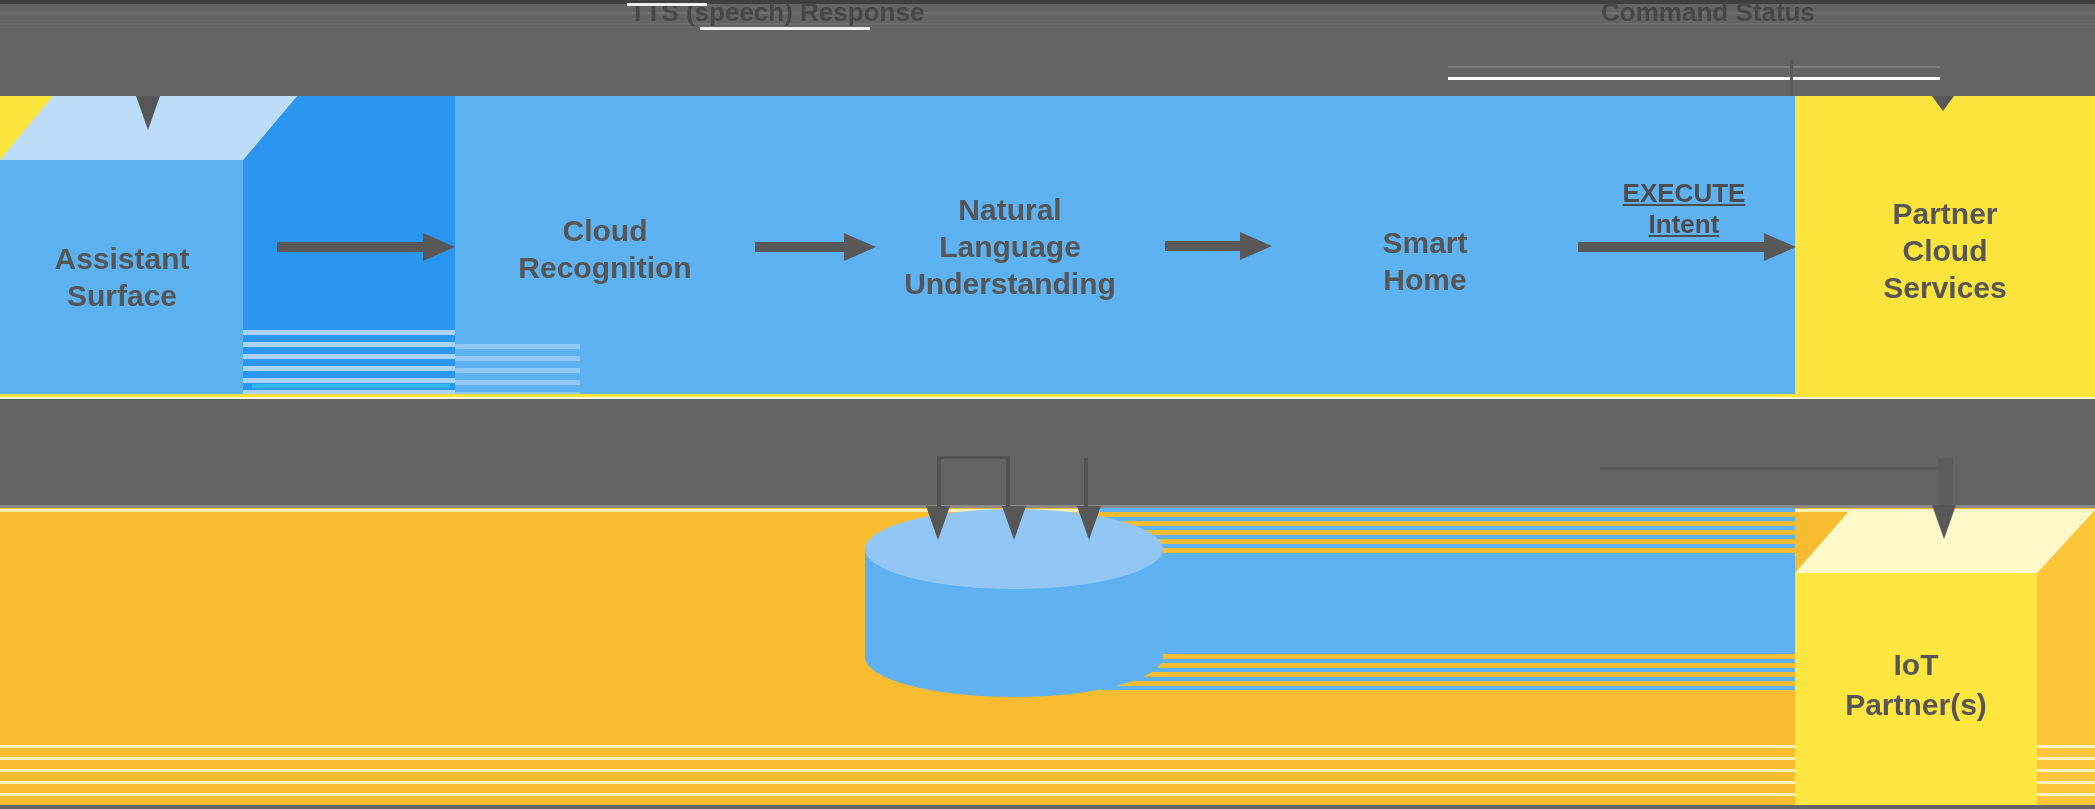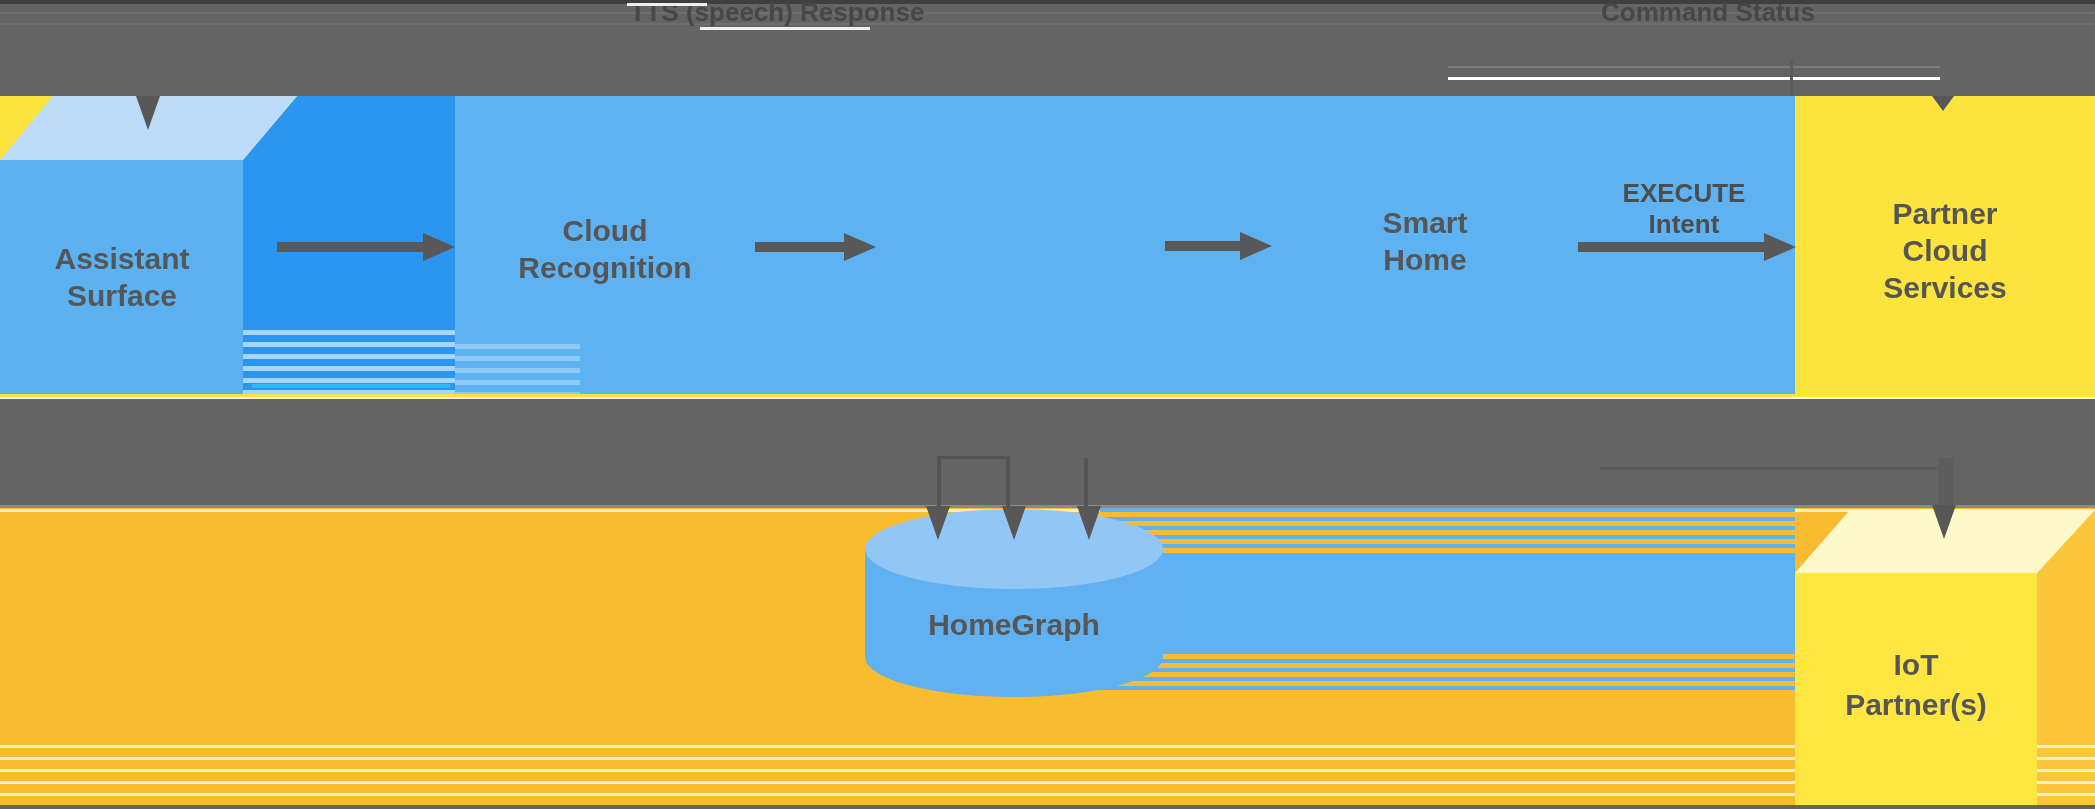--- a/index.html
+++ b/index.html
@@ -77,28 +77,31 @@
 
   <div class="shaft" style="left:277px;top:242px;width:146px;"></div>
   <div class="head-right" style="left:423px;top:233px;"></div>
 
   <div class="lbl" style="left:455px;top:212px;width:300px;">Cloud
 Recognition</div>
 
   <div class="shaft" style="left:755px;top:242px;width:90px;"></div>
   <div class="head-right" style="left:844px;top:233px;"></div>
 
+  <div class="lbl" style="left:860px;top:191px;width:300px;">Natural
+Language
+Understanding</div>
 
   <div class="shaft" style="left:1165px;top:241px;width:76px;"></div>
   <div class="head-right" style="left:1240px;top:232px;"></div>
 
-  <div class="lbl" style="left:1275px;top:204px;width:300px;text-align:center;">Smart
+  <div class="lbl" style="left:1275px;top:224px;width:300px;text-align:center;">Smart
 Home</div>
 
-  <div class="edge-lbl" style="left:1584px;top:178px;width:200px;">EXECUTE
+  <div class="edge-lbl" style="left:1584px;top:178px;width:200px;text-decoration:underline;">EXECUTE
 Intent</div>
   <div class="shaft" style="left:1578px;top:242px;width:188px;"></div>
   <div class="head-right" style="left:1764px;top:233px;"></div>
 
   <div class="lbl" style="left:1795px;top:195px;width:300px;">Partner
 Cloud
 Services</div>
 
   <div class="hline" style="left:0;top:394px;width:2095px;height:3px;background:#FCE43D;"></div>
   <div class="hline" style="left:0;top:397px;width:2095px;height:2px;background:#FBF6D8;"></div>
@@ -114,21 +117,20 @@
   <div class="hline" style="left:1600px;top:467px;width:337px;height:3px;background:#5a5a5a;"></div>
   <div class="vshaft" style="left:1938px;top:458px;height:48px;width:15px;background:#5d5d5d;"></div>
 
   <div class="abs stripes-blue" style="left:1100px;top:508px;width:695px;height:47px;"></div>
   <div class="abs" style="left:1100px;top:555px;width:695px;height:95px;background:#5EB2F2;"></div>
   <div class="abs stripes-blue" style="left:1100px;top:650px;width:695px;height:45px;"></div>
 
   <div class="abs" style="left:865px;top:547px;width:298px;height:150px;background:#60B1F2;
        border-radius:0 0 149px 149px / 0 0 40px 40px;"></div>
   <div class="abs" style="left:865px;top:509px;width:298px;height:80px;background:#92C7F5;border-radius:50%;"></div>
-  <div class="lbl" style="left:865px;top:606px;width:298px;">HomeGraph</div>
 
   <div class="head-down" style="left:926px;top:506px;"></div>
   <div class="head-down" style="left:1002px;top:506px;"></div>
   <div class="head-down" style="left:1077px;top:506px;"></div>
 
   <div class="abs" style="left:2037px;top:510px;width:58px;height:299px;background:#FBC639;
        clip-path:polygon(0 21%,96.5% 0,100% 0,100% 100%,0 100%);"></div>
   <div class="abs" style="left:1795px;top:510px;width:300px;height:63px;background:#FFF8C9;
        clip-path:polygon(18.3% 0,100% 0,80.7% 100%,0 100%);"></div>
   <div class="abs" style="left:1795px;top:573px;width:242px;height:236px;background:#FFE640;"></div>

